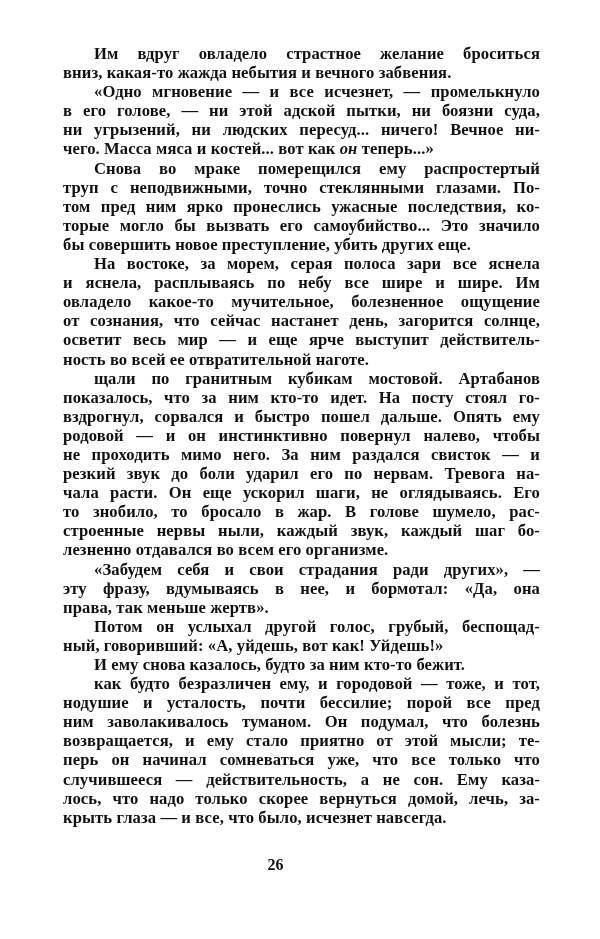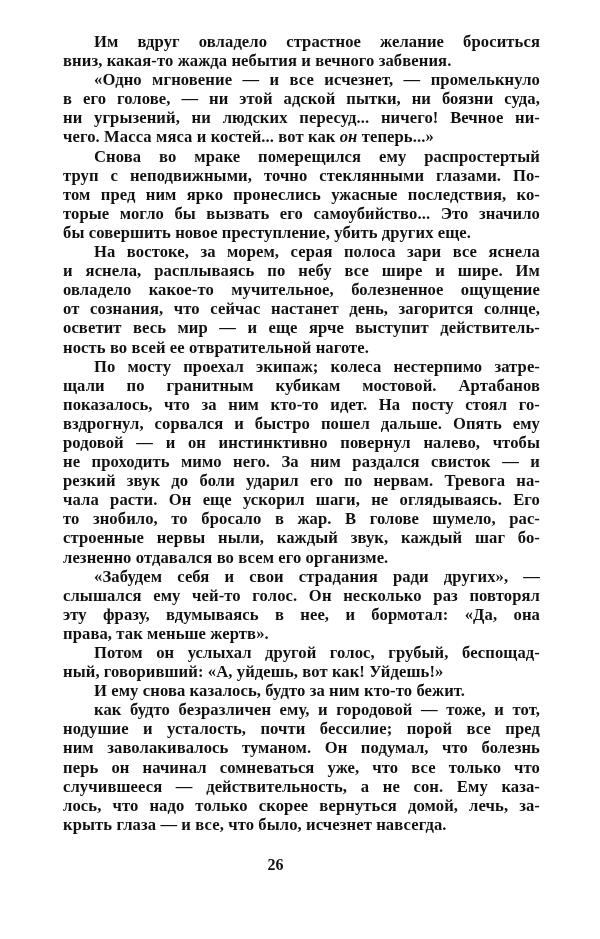--- a/index.html
+++ b/index.html
@@ -1,20 +1,20 @@
 <!DOCTYPE html>
 <html><head>
 <meta charset="utf-8">
 <style>
   html, body { margin: 0; padding: 0; background: #ffffff; }
   body { width: 600px; height: 939px; position: relative; overflow: hidden; }
   .page-text {
     position: absolute;
     left: 63px;
-    top: 32px;
+    top: 44px;
     width: 477px;
     font-family: "Liberation Serif", "DejaVu Serif", serif;
     font-size: 16.6px;
     line-height: 19.1px;
     color: #111111;
     font-weight: bold;
     text-align: justify;
     letter-spacing: 0.1px;
   }
   .para { margin: 0; text-indent: 31px; text-align: justify; }
@@ -57,49 +57,48 @@
   </div>
   <div class="para">
     <span class="line">На востоке, за морем, серая полоса зари все яснела</span>
     <span class="line">и яснела, расплываясь по небу все шире и шире. Им</span>
     <span class="line">овладело какое-то мучительное, болезненное ощущение</span>
     <span class="line">от сознания, что сейчас настанет день, загорится солнце,</span>
     <span class="line">осветит весь мир — и еще ярче выступит действитель-</span>
     <span class="line last">ность во всей ее отвратительной наготе.</span>
   </div>
   <div class="para">
-    <span class="line">По мосту проехал экипаж; колеса нестерпимо затре-</span>
     <span class="line">щали по гранитным кубикам мостовой. Артабанов</span>
     <span class="line">показалось, что за ним кто-то идет. На посту стоял го-</span>
     <span class="line">вздрогнул, сорвался и быстро пошел дальше. Опять ему</span>
     <span class="line">родовой — и он инстинктивно повернул налево, чтобы</span>
     <span class="line">не проходить мимо него. За ним раздался свисток — и</span>
     <span class="line">резкий звук до боли ударил его по нервам. Тревога на-</span>
     <span class="line">чала расти. Он еще ускорил шаги, не оглядываясь. Его</span>
     <span class="line">то знобило, то бросало в жар. В голове шумело, рас-</span>
     <span class="line">строенные нервы ныли, каждый звук, каждый шаг бо-</span>
     <span class="line last">лезненно отдавался во всем его организме.</span>
   </div>
   <div class="para">
     <span class="line">«Забудем себя и свои страдания ради других», —</span>
-    <span class="line">слышался ему чей-то голос. Он несколько раз повторял</span>
     <span class="line">эту фразу, вдумываясь в нее, и бормотал: «Да, она</span>
     <span class="line last">права, так меньше жертв».</span>
   </div>
   <div class="para">
     <span class="line">Потом он услыхал другой голос, грубый, беспощад-</span>
     <span class="line last">ный, говоривший: «А, уйдешь, вот как! Уйдешь!»</span>
   </div>
   <div class="para">
     <span class="line last">И ему снова казалось, будто за ним кто-то бежит.</span>
   </div>
   <div class="para">
     <span class="line">как будто безразличен ему, и городовой — тоже, и тот,</span>
     <span class="line">нодушие и усталость, почти бессилие; порой все пред</span>
     <span class="line">ним заволакивалось туманом. Он подумал, что болезнь</span>
+    <span class="line">возвращается, и ему стало приятно от этой мысли; те-</span>
     <span class="line">перь он начинал сомневаться уже, что все только что</span>
     <span class="line">случившееся — действительность, а не сон. Ему каза-</span>
     <span class="line">лось, что надо только скорее вернуться домой, лечь, за-</span>
     <span class="line last">крыть глаза — и все, что было, исчезнет навсегда.</span>
   </div>
 </div>
 
 <div class="page-number">26</div>
 
 </body></html>

